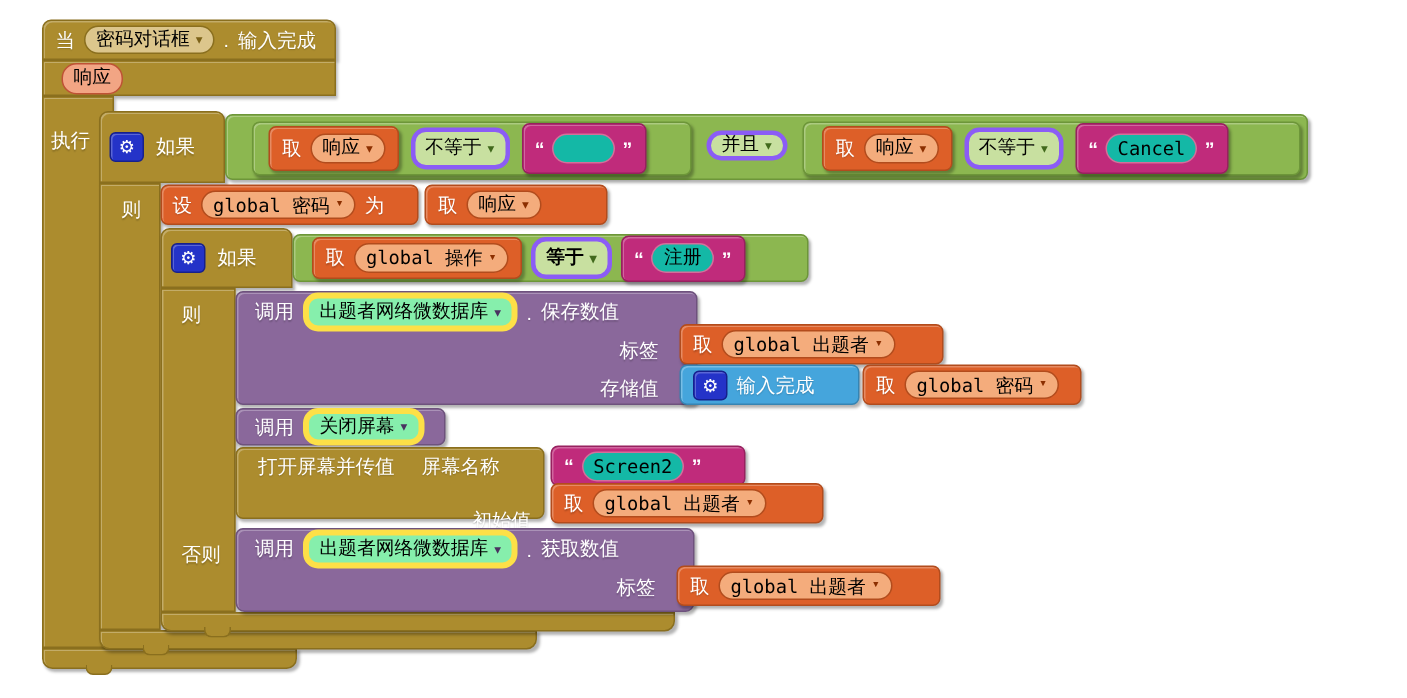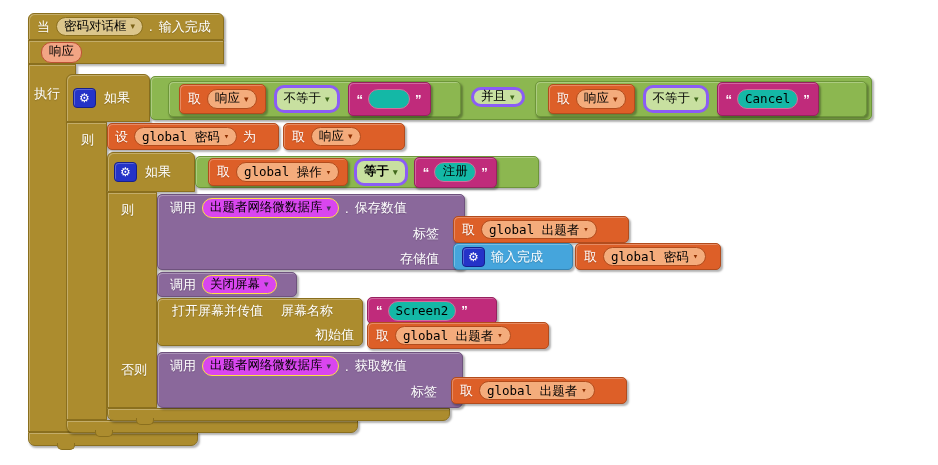--- a/index.html
+++ b/index.html
@@ -17,21 +17,21 @@
   .purple{background:#8A689B;border:1px solid #6e527d;}
   .cyan{background:#45A5DC;border:1px solid #3684b2;}
   .bar{border-radius:0 0 7px 7px;}
   .bump{position:absolute;left:28px;bottom:-5px;width:16px;height:6px;
         background:#AC8C2E;border:1px solid #8a6f1e;border-top:none;border-radius:0 0 5px 5px;}
   .chip{display:inline-flex;align-items:center;gap:4px;border-radius:10px;padding:1px 7px;
         color:#000;font-size:12.5px;line-height:1.25;white-space:nowrap;}
   .tan-c{background:#DCC68C;border:1px solid #8a6f1e;}
   .or-c{background:#F4AC7C;border:1px solid #b24c1d;}
   .gr-c{background:#C8E0A0;border:3px solid #8b5cf6;}
-  .pu-c{background:#d946ef;border:1px solid #fde047;}
+  .pu-c{background:#86efac;border:4px solid #fde047;}
   .rose-f{background:#14b8a6;border:1px solid #d46f9a;min-width:26px;min-height:16px;justify-content:center;}
   .param{background:#F2A584;border:1px solid #be5235;}
   .mono{font-family:"DejaVu Sans Mono",monospace;}
   .tri{font-size:9px;line-height:1;}
   .t-red{color:#8c2f00;} .t-grn{color:#41691c;} .t-tan{color:#7c6218;} .t-pur{color:#4a3260;}
   .gear{display:inline-flex;align-items:center;justify-content:center;flex:0 0 auto;
         width:21px;height:18px;border-radius:4px;background:#2433C8;border:1px solid #16208c;
         color:#fff;font-size:12px;line-height:1;box-shadow:inset 1px 1px 0 rgba(255,255,255,.25);}
   .lbl{white-space:nowrap;text-shadow:0 1px 1px rgba(0,0,0,.2);}
   .row{display:flex;align-items:center;gap:6px;padding-left:12px;}
@@ -208,21 +208,21 @@
       <span>关闭屏幕</span>
       <span class="tri t-pur">▾</span>
     </span>
   </div>
 
   <div class="p colblk tan" style="left:157px;top:298px;width:206px;height:48px;border-radius:5px;">
     <div class="row" style="height:24px;padding-left:14px;gap:18px;">
       <span class="lbl">打开屏幕并传值</span>
       <span class="lbl">屏幕名称</span>
     </div>
-    <div class="row" style="height:24px;justify-content:flex-end;padding-right:8px;">
+    <div class="row" style="height:24px;justify-content:flex-end;padding-right:8px;margin-top:12px;">
       <span class="lbl">初始值</span>
     </div>
   </div>
   <div class="p blk rose" style="left:367px;top:297px;width:130px;height:27px;padding:0 8px;gap:5px;">
     <span class="quote">“</span>
     <span class="chip rose-f mono">Screen2</span>
     <span class="quote">”</span>
   </div>
   <div class="p blk orange" style="left:367px;top:322px;width:182px;height:27px;padding-left:8px;">
     <span class="lbl">取</span>

